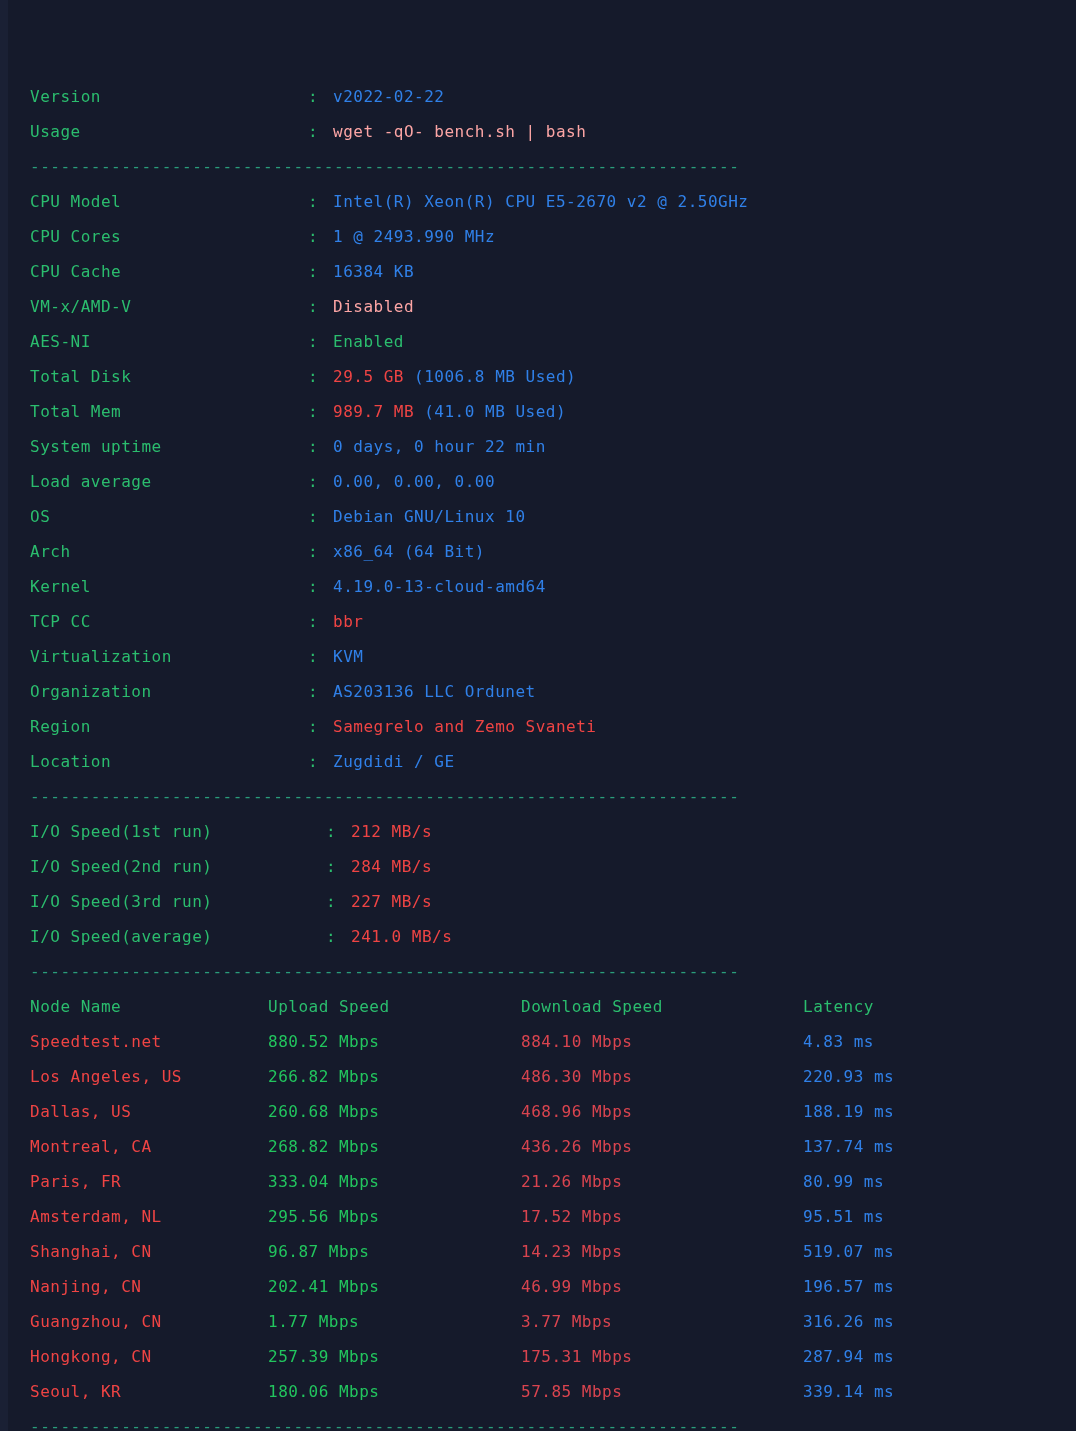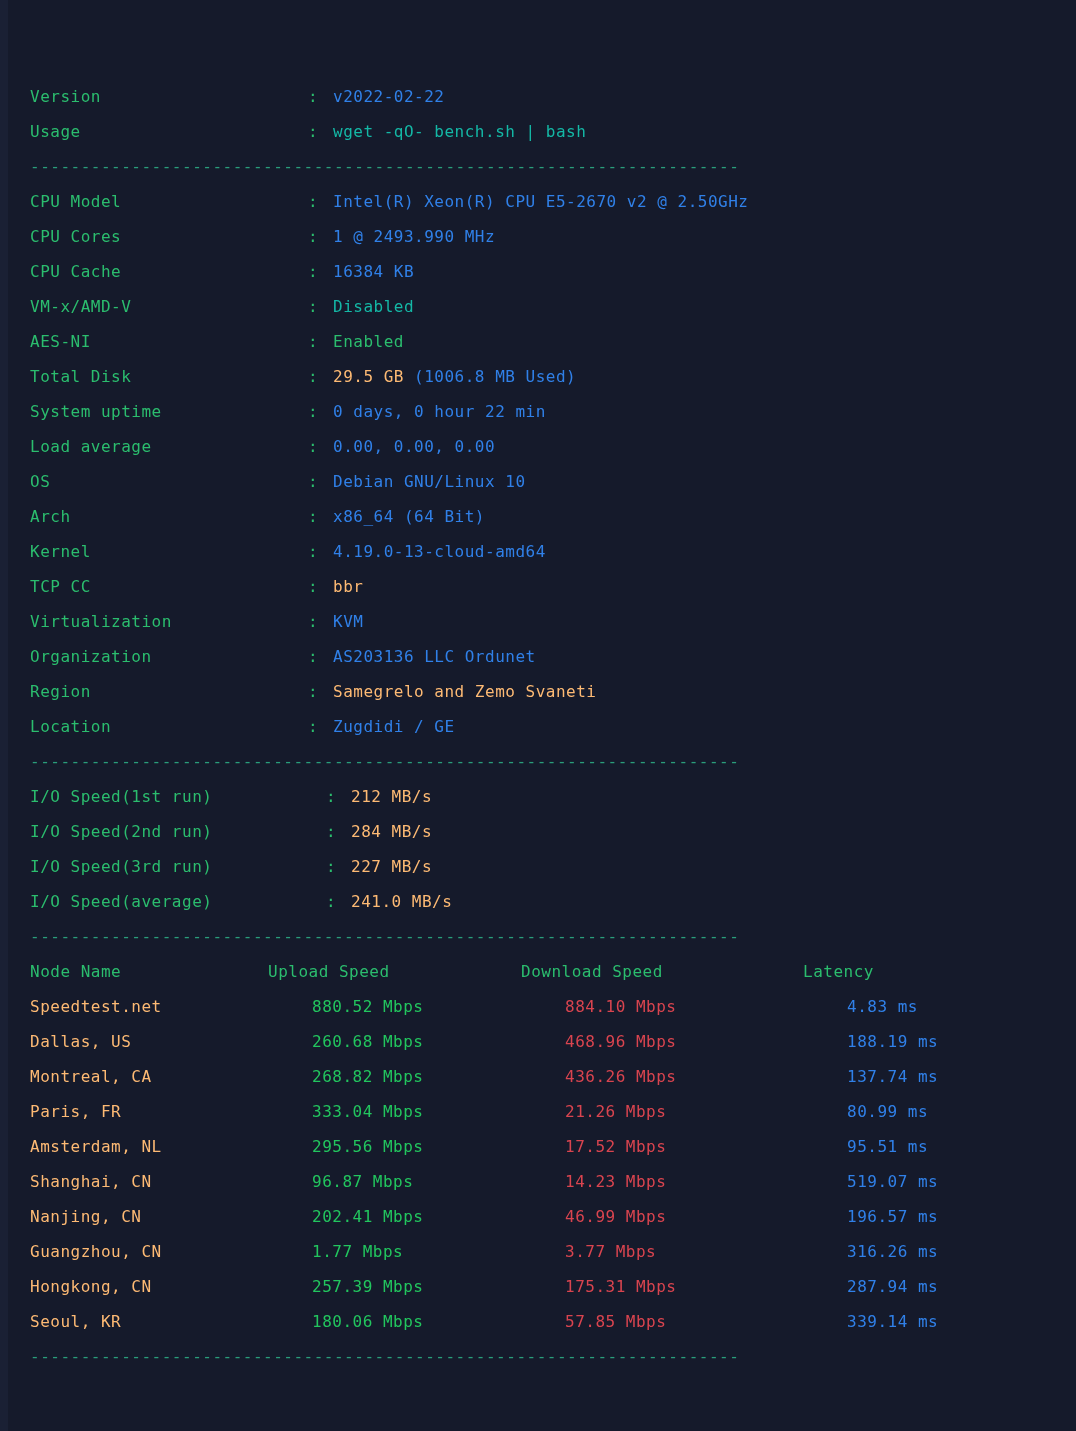--- a/index.html
+++ b/index.html
@@ -32,25 +32,25 @@
     line-height: 35px;
     font-size: 16px;
     letter-spacing: 0.5px;
     white-space: pre;
     overflow: hidden;
     padding-left: 22px;
   }
 
   
   .c-green    { color: #2bbd6e; }
-  .c-green-b  { color: #22c55e; margin-left: 44px; }
+  .c-green-b  { color: #22c55e; }
   .c-blue     { color: #3080e8; }
-  .c-red      { color: #14b8a6; }
+  .c-red      { color: #fca5a5; }
   .c-red-d    { color: #d9444f; }
-  .c-white    { color: #fdba74; }
+  .c-white    { color: #ef4444; }
 
   .line.banner   { padding-left: 22px; }
   .line.sep      { color: #2a9d7a; letter-spacing: 0.5px; }
 
   
   .kv .k  { display: inline-block; width: 278px; }
   .kv .c  { display: inline-block; width: 25px; }
 
   
   .io .k  { display: inline-block; width: 296px; }
@@ -82,20 +82,21 @@
 
   <div class="line sep">----------------------------------------------------------------------</div>
 
   <div id="system-info">
       <div class="line kv"><span class="k c-green">CPU Model</span><span class="c c-green">:</span><span class="c-blue">Intel(R) Xeon(R) CPU E5-2670 v2 @ 2.50GHz</span></div>
       <div class="line kv"><span class="k c-green">CPU Cores</span><span class="c c-green">:</span><span class="c-blue">1 @ 2493.990 MHz</span></div>
       <div class="line kv"><span class="k c-green">CPU Cache</span><span class="c c-green">:</span><span class="c-blue">16384 KB</span></div>
       <div class="line kv"><span class="k c-green">VM-x/AMD-V</span><span class="c c-green">:</span><span class="c-red">Disabled</span></div>
       <div class="line kv"><span class="k c-green">AES-NI</span><span class="c c-green">:</span><span class="c-green">Enabled</span></div>
       <div class="line kv"><span class="k c-green">Total Disk</span><span class="c c-green">:</span><span class="c-white">29.5 GB</span><span class="c-blue"> (1006.8 MB Used)</span></div>
+      <div class="line kv"><span class="k c-green">Total Mem</span><span class="c c-green">:</span><span class="c-white">989.7 MB</span><span class="c-blue"> (41.0 MB Used)</span></div>
       <div class="line kv"><span class="k c-green">System uptime</span><span class="c c-green">:</span><span class="c-blue">0 days, 0 hour 22 min</span></div>
       <div class="line kv"><span class="k c-green">Load average</span><span class="c c-green">:</span><span class="c-blue">0.00, 0.00, 0.00</span></div>
       <div class="line kv"><span class="k c-green">OS</span><span class="c c-green">:</span><span class="c-blue">Debian GNU/Linux 10</span></div>
       <div class="line kv"><span class="k c-green">Arch</span><span class="c c-green">:</span><span class="c-blue">x86_64 (64 Bit)</span></div>
       <div class="line kv"><span class="k c-green">Kernel</span><span class="c c-green">:</span><span class="c-blue">4.19.0-13-cloud-amd64</span></div>
       <div class="line kv"><span class="k c-green">TCP CC</span><span class="c c-green">:</span><span class="c-white">bbr</span></div>
       <div class="line kv"><span class="k c-green">Virtualization</span><span class="c c-green">:</span><span class="c-blue">KVM</span></div>
       <div class="line kv"><span class="k c-green">Organization</span><span class="c c-green">:</span><span class="c-blue">AS203136 LLC Ordunet</span></div>
       <div class="line kv"><span class="k c-green">Region</span><span class="c c-green">:</span><span class="c-white">Samegrelo and Zemo Svaneti</span></div>
       <div class="line kv"><span class="k c-green">Location</span><span class="c c-green">:</span><span class="c-blue">Zugdidi / GE</span></div>
@@ -110,20 +111,21 @@
       <div class="line io"><span class="k c-green">I/O Speed(average)</span><span class="c c-green">:</span><span class="c-white">241.0 MB/s</span></div>
     </div>
 
   <div class="line sep">----------------------------------------------------------------------</div>
 
   <div id="speedtest-header">
       <div class="line st"><span class="col0 c-green">Node Name</span><span class="col1 c-green">Upload Speed</span><span class="col2 c-green">Download Speed</span><span class="col3 c-green">Latency</span></div>
     </div>
   <div id="speedtest-rows">
       <div class="line st"><span class="col0 c-white">Speedtest.net</span><span class="col1 c-green-b">880.52 Mbps</span><span class="col2 c-red-d">884.10 Mbps</span><span class="col3 c-blue">4.83 ms</span></div>
+      <div class="line st"><span class="col0 c-white">Los Angeles, US</span><span class="col1 c-green-b">266.82 Mbps</span><span class="col2 c-red-d">486.30 Mbps</span><span class="col3 c-blue">220.93 ms</span></div>
       <div class="line st"><span class="col0 c-white">Dallas, US</span><span class="col1 c-green-b">260.68 Mbps</span><span class="col2 c-red-d">468.96 Mbps</span><span class="col3 c-blue">188.19 ms</span></div>
       <div class="line st"><span class="col0 c-white">Montreal, CA</span><span class="col1 c-green-b">268.82 Mbps</span><span class="col2 c-red-d">436.26 Mbps</span><span class="col3 c-blue">137.74 ms</span></div>
       <div class="line st"><span class="col0 c-white">Paris, FR</span><span class="col1 c-green-b">333.04 Mbps</span><span class="col2 c-red-d">21.26 Mbps</span><span class="col3 c-blue">80.99 ms</span></div>
       <div class="line st"><span class="col0 c-white">Amsterdam, NL</span><span class="col1 c-green-b">295.56 Mbps</span><span class="col2 c-red-d">17.52 Mbps</span><span class="col3 c-blue">95.51 ms</span></div>
       <div class="line st"><span class="col0 c-white">Shanghai, CN</span><span class="col1 c-green-b">96.87 Mbps</span><span class="col2 c-red-d">14.23 Mbps</span><span class="col3 c-blue">519.07 ms</span></div>
       <div class="line st"><span class="col0 c-white">Nanjing, CN</span><span class="col1 c-green-b">202.41 Mbps</span><span class="col2 c-red-d">46.99 Mbps</span><span class="col3 c-blue">196.57 ms</span></div>
       <div class="line st"><span class="col0 c-white">Guangzhou, CN</span><span class="col1 c-green-b">1.77 Mbps</span><span class="col2 c-red-d">3.77 Mbps</span><span class="col3 c-blue">316.26 ms</span></div>
       <div class="line st"><span class="col0 c-white">Hongkong, CN</span><span class="col1 c-green-b">257.39 Mbps</span><span class="col2 c-red-d">175.31 Mbps</span><span class="col3 c-blue">287.94 ms</span></div>
       <div class="line st"><span class="col0 c-white">Seoul, KR</span><span class="col1 c-green-b">180.06 Mbps</span><span class="col2 c-red-d">57.85 Mbps</span><span class="col3 c-blue">339.14 ms</span></div>
     </div>

